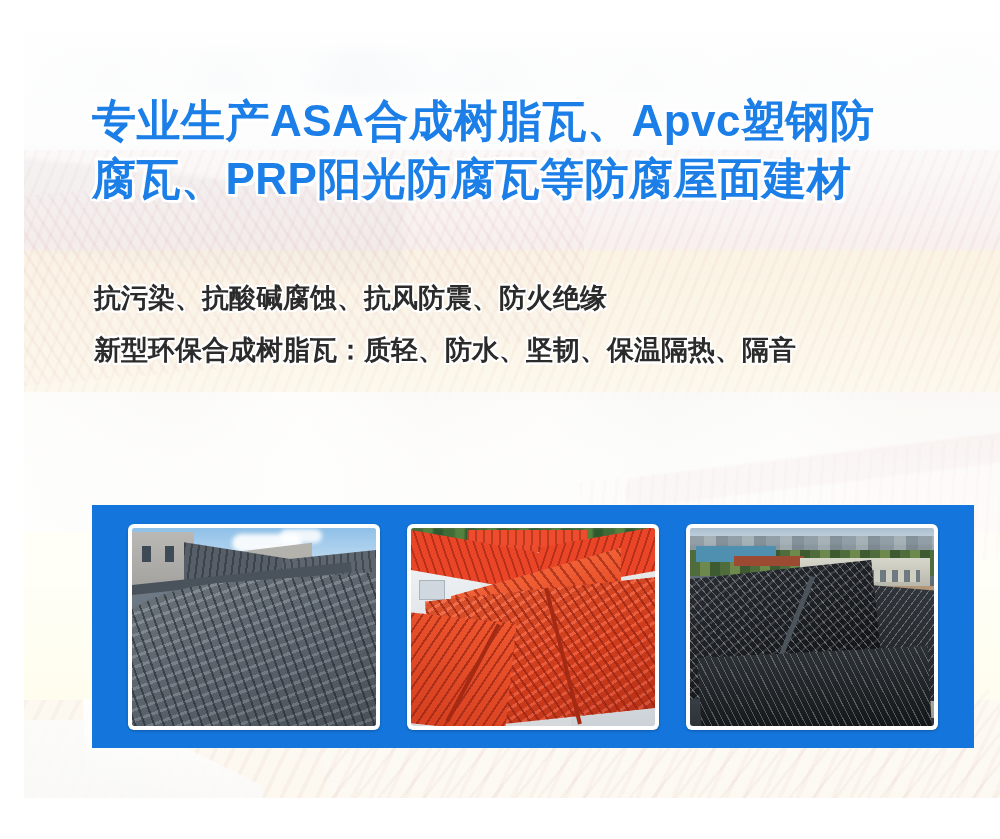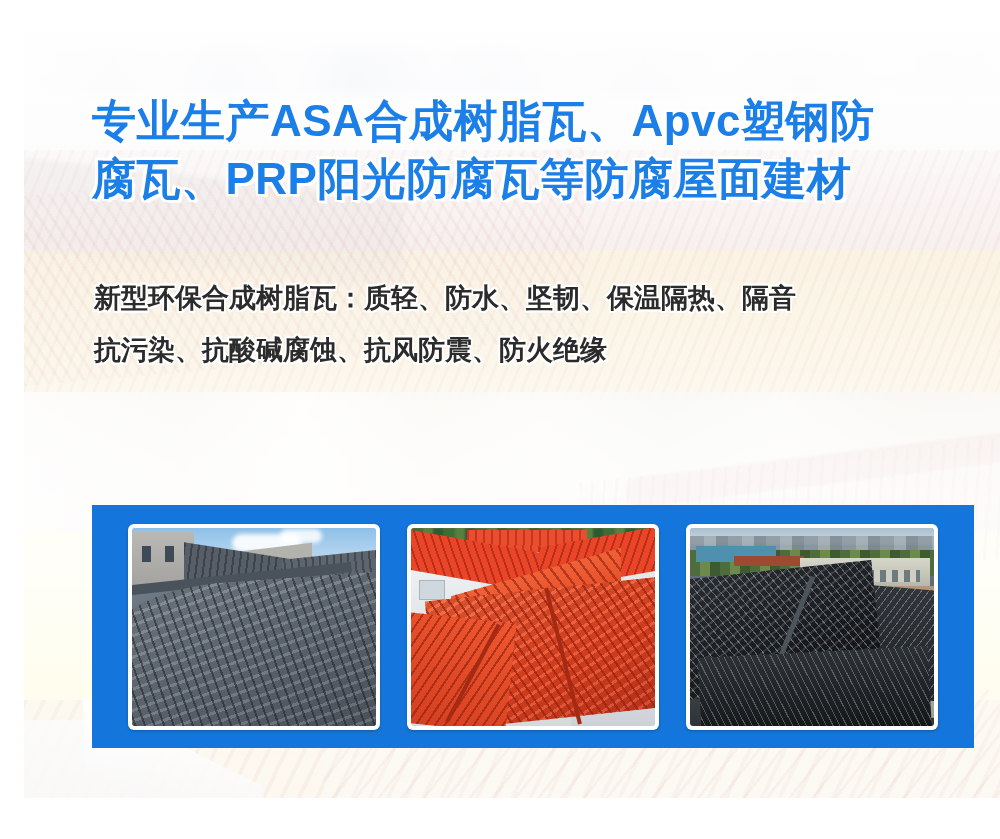--- a/index.html
+++ b/index.html
@@ -314,22 +314,22 @@
     <div class="bg-tiles-c2"></div>
     <div class="bg-wall"></div>
     <div class="bg-gutter"></div>
     <div class="bg-veil"></div>
   </div>
 
   <div class="headline">专业生产ASA合成树脂瓦、Apvc塑钢防
 腐瓦、PRP阳光防腐瓦等防腐屋面建材</div>
 
   <div class="subcopy">
+    <div class="subline">抗污染、抗酸碱腐蚀、抗风防震、防火绝缘</div>
     <div class="subline">新型环保合成树脂瓦：质轻、防水、坚韧、保温隔热、隔音</div>
-    <div class="subline">抗污染、抗酸碱腐蚀、抗风防震、防火绝缘</div>
   </div>
 
   <div class="gallery">
     <div class="gallery-inner">
 
       <div class="photo">
         <div class="photo-inner p1">
           <div class="sky"></div>
           <div class="cloud1"></div>
           <div class="cloud2"></div>

